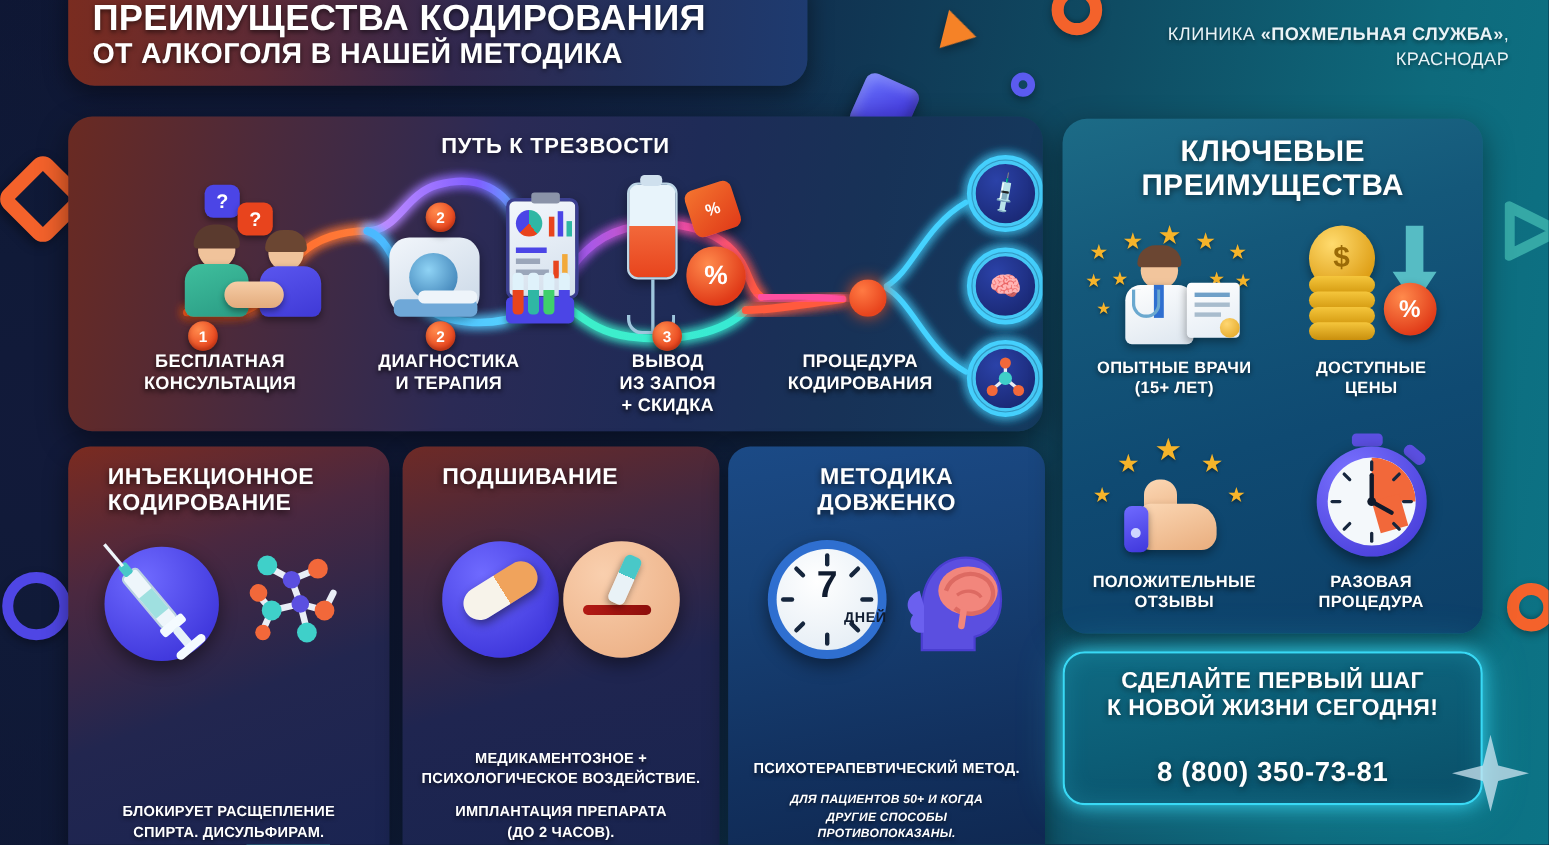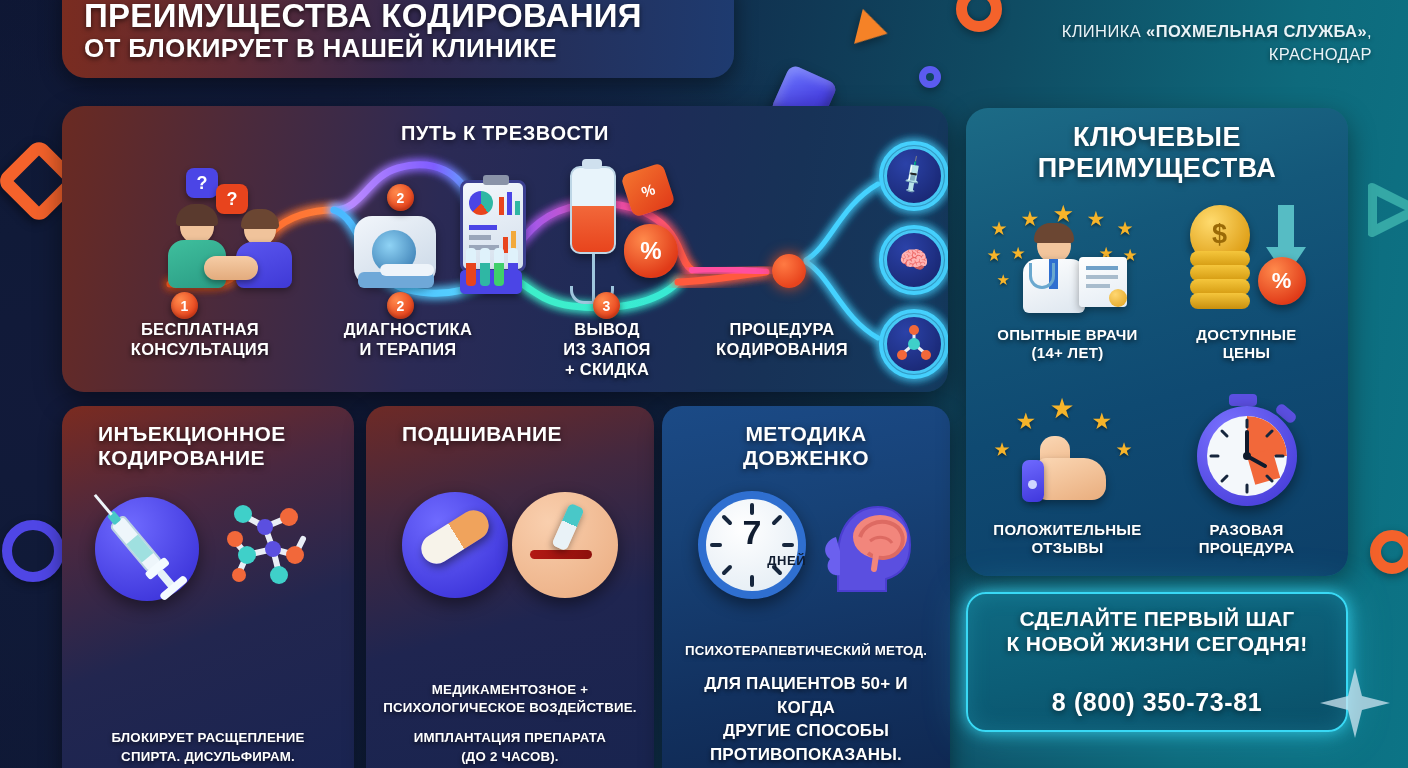--- a/index.html
+++ b/index.html
@@ -207,21 +207,21 @@
   <div class="deco ring ring-orange" style="left:1370px;top:530px;width:44px;height:44px;"></div>
 
   <div class="deco" style="left:222px;top:712px;">
     <svg width="78" height="64" viewBox="0 0 78 64">
         <polygon points="40,6 72,56 8,56" fill="none" stroke="#46d5cd" stroke-width="12" stroke-linejoin="round"></polygon>
       </svg>
   </div>
 
   <div id="header-card" class="card">
     <div class="h1">ПРЕИМУЩЕСТВА КОДИРОВАНИЯ</div>
-    <div class="h2">ОТ БЛОКИРУЕТ В НАШЕЙ КЛИНИКЕ</div>
+    <div class="h2">ОТ АЛКОГОЛЯ В НАШЕЙ МЕТОДИКА</div>
   </div>
 
   <div id="brand">
     <span>КЛИНИКА </span><b>«ПОХМЕЛЬНАЯ СЛУЖБА»</b><span>, КРАСНОДАР</span>
   </div>
 
   <div id="path-card" class="card">
     <div id="path-title">ПУТЬ К ТРЕЗВОСТИ</div>
 
     <svg id="path-svg" viewBox="0 0 886 286">
@@ -466,21 +466,21 @@
           <path d="M28 46 C16 50 14 62 22 68 C16 76 22 86 32 84 L32 60 Z" fill="#6b60ef"></path>
           <ellipse cx="72" cy="46" rx="27" ry="22" fill="#f2867c"></ellipse>
           <path d="M52 46 C56 34 70 28 82 32 C94 36 98 48 92 58 C86 68 70 70 60 62" fill="none" stroke="#dd6a62" stroke-width="4"></path>
           <path d="M62 50 C70 44 80 46 84 52" fill="none" stroke="#dd6a62" stroke-width="3"></path>
           <path d="M68 64 L66 78" stroke="#f2867c" stroke-width="6" stroke-linecap="round"></path>
         </svg>
       </div>
     </div>
     <div class="mdesc" style="margin-top:auto;">
       <div style="white-space:pre-line;">ПСИХОТЕРАПЕВТИЧЕСКИЙ МЕТОД.</div>
-      <div class="p2" style="white-space:pre-line;font-size:17px;">ДЛЯ ПАЦИЕНТОВ 50+ И КОГДА
+      <div class="p2" style="white-space:pre-line;font-size:11px;font-style:italic;">ДЛЯ ПАЦИЕНТОВ 50+ И КОГДА
 ДРУГИЕ СПОСОБЫ
 ПРОТИВОПОКАЗАНЫ.</div>
     </div>
   </div>
 
   <div id="adv-card" class="card">
     <div id="adv-title" style="white-space:pre-line;">КЛЮЧЕВЫЕ
 ПРЕИМУЩЕСТВА</div>
 
     <div id="adv-grid">
@@ -507,21 +507,21 @@
 
             <div style="position:absolute;left:96px;top:56px;width:48px;height:50px;background:linear-gradient(160deg,#fff,#e4ecf4);border-radius:4px;box-shadow:0 3px 8px rgba(0,0,0,.35);">
               <div style="position:absolute;left:7px;top:9px;width:32px;height:4px;background:#6fa0c8;"></div>
               <div style="position:absolute;left:7px;top:18px;width:32px;height:4px;background:#a8bccd;"></div>
               <div style="position:absolute;left:7px;top:27px;width:24px;height:4px;background:#a8bccd;"></div>
             </div>
             <div style="position:absolute;left:126px;top:88px;width:18px;height:18px;border-radius:50%;background:radial-gradient(circle at 35% 30%,#ffd772,#e0a11c);"></div>
           </div>
         </div>
         <div class="adv-label" style="white-space:pre-line;">ОПЫТНЫЕ ВРАЧИ
-(14+ ЛЕТ)</div>
+(15+ ЛЕТ)</div>
       </div>
 
       <div class="adv-item">
         <div class="adv-art">
           <div style="position:relative;width:150px;height:118px;">
             <div style="position:absolute;left:18px;top:4px;width:60px;height:60px;border-radius:50%;background:radial-gradient(circle at 35% 28%,#ffdb6e,#dd9c12 78%);box-shadow:0 4px 9px rgba(0,0,0,.4);color:#9a6a07;font-weight:bold;font-size:27px;display:flex;align-items:center;justify-content:center;">$</div>
             <div style="position:absolute;left:18px;top:50px;width:60px;height:16px;border-radius:8px;background:linear-gradient(180deg,#f5c63c,#d49a10);"></div>
             <div style="position:absolute;left:18px;top:64px;width:60px;height:16px;border-radius:8px;background:linear-gradient(180deg,#f5c63c,#d49a10);"></div>
             <div style="position:absolute;left:18px;top:78px;width:60px;height:16px;border-radius:8px;background:linear-gradient(180deg,#f5c63c,#d49a10);"></div>
             <div style="position:absolute;left:18px;top:92px;width:60px;height:16px;border-radius:8px;background:linear-gradient(180deg,#f5c63c,#c98f0d);"></div>

